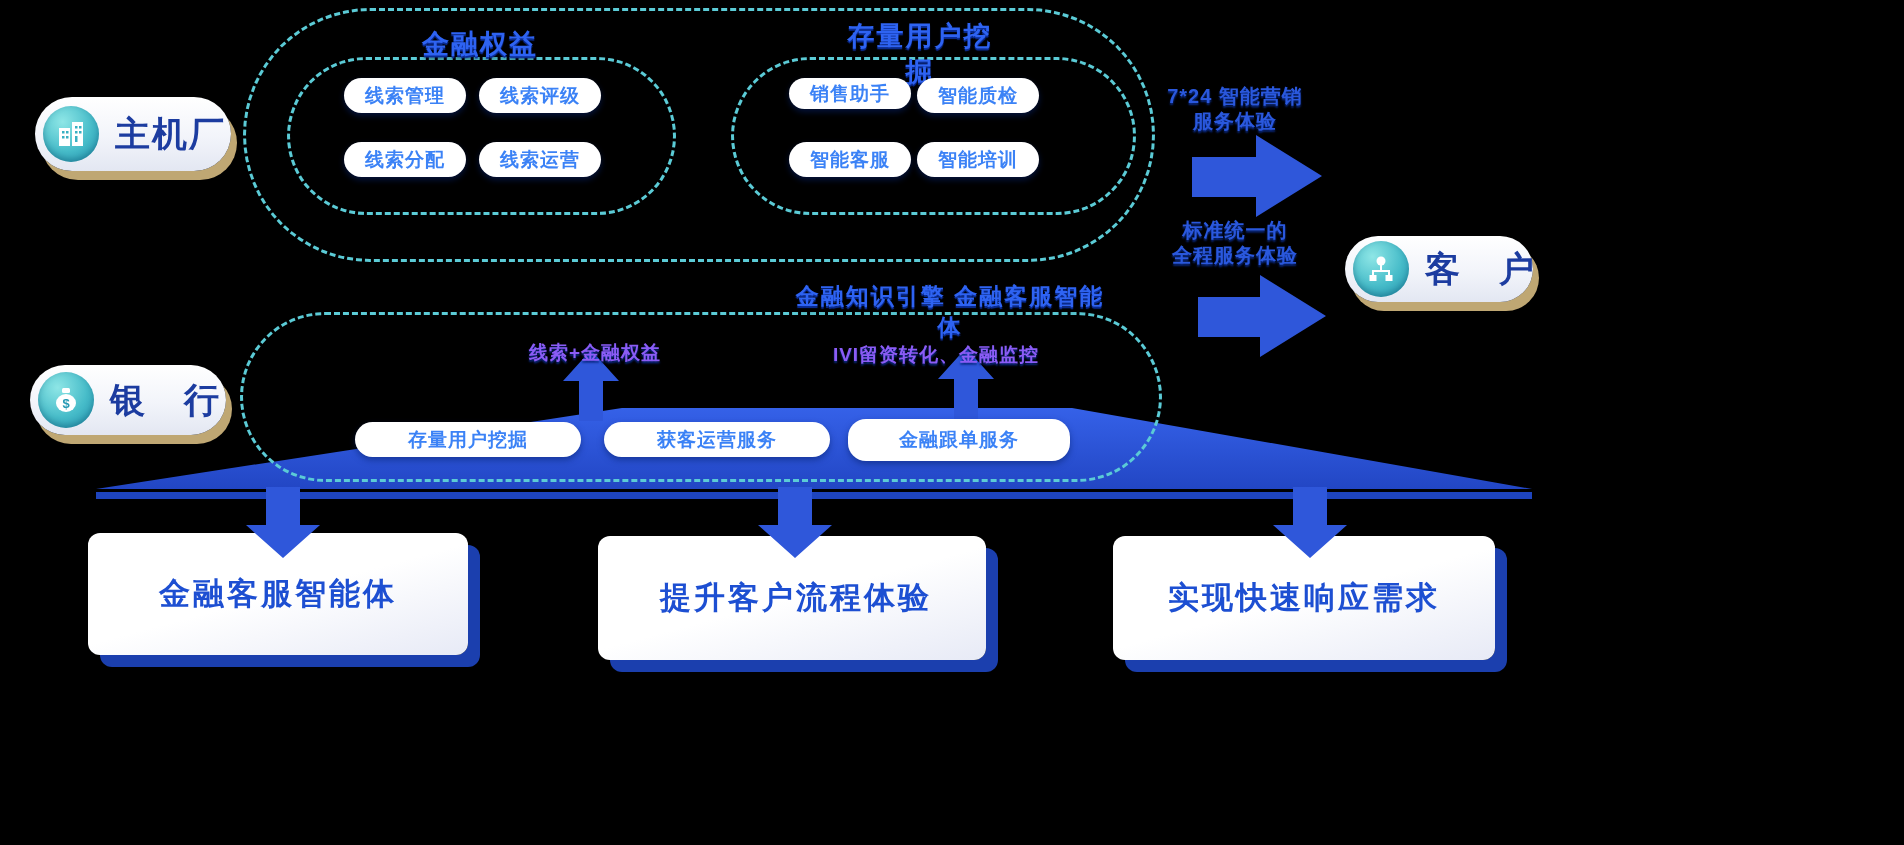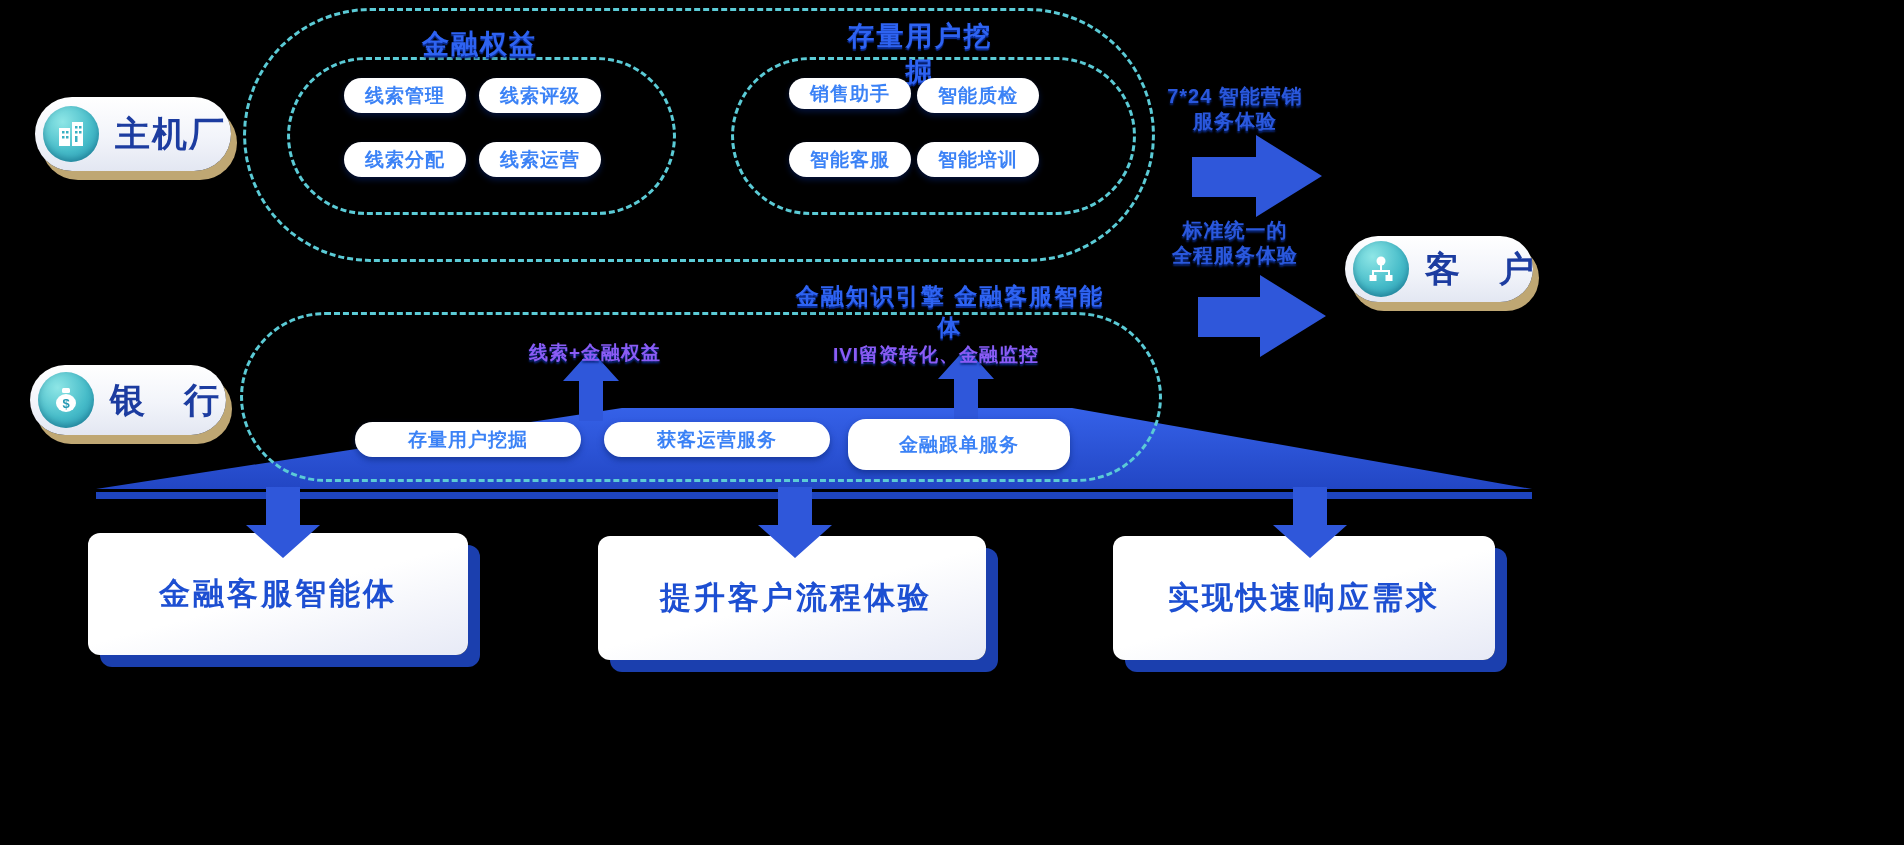--- a/index.html
+++ b/index.html
@@ -91,21 +91,21 @@
     <div>全程服务体验</div>
   </div>
 
   <div class="glow-title" style="left:790px; top:281px; width:320px; font-size:23px;">金融知识引擎  金融客服智能体</div>
 
   <div class="small-note" style="left:515px; top:340px; width:160px;">线索+金融权益</div>
   <div class="small-note" style="left:824px; top:342px; width:224px;">IVI留资转化、金融监控</div>
 
   <div class="pill-btn" style="left:604px; top:422px; width:226px; height:35px;">获客运营服务</div>
   <div class="pill-btn" style="left:355px; top:422px; width:226px; height:35px;">存量用户挖掘</div>
-  <div class="pill-btn" style="left:848px; top:419px; width:222px; height:51px;text-align:center;">金融跟单服务</div>
+  <div class="pill-btn" style="left:848px; top:419px; width:222px; height:42px;text-align:center;">金融跟单服务</div>
 
   <div class="badge" style="left:35px; top:97px; width:196px; height:74px;">
     <span class="badge-icon">
       <svg width="32" height="32" viewBox="0 0 32 32">
         <rect x="4" y="10" width="11" height="18" fill="#ffffff"></rect>
         <rect x="17" y="4" width="11" height="24" fill="#ffffff"></rect>
         <rect x="7" y="13" width="2.5" height="2.5" fill="#39b0c2"></rect>
         <rect x="11" y="13" width="2.5" height="2.5" fill="#39b0c2"></rect>
         <rect x="7" y="18" width="2.5" height="2.5" fill="#39b0c2"></rect>
         <rect x="11" y="18" width="2.5" height="2.5" fill="#39b0c2"></rect>

